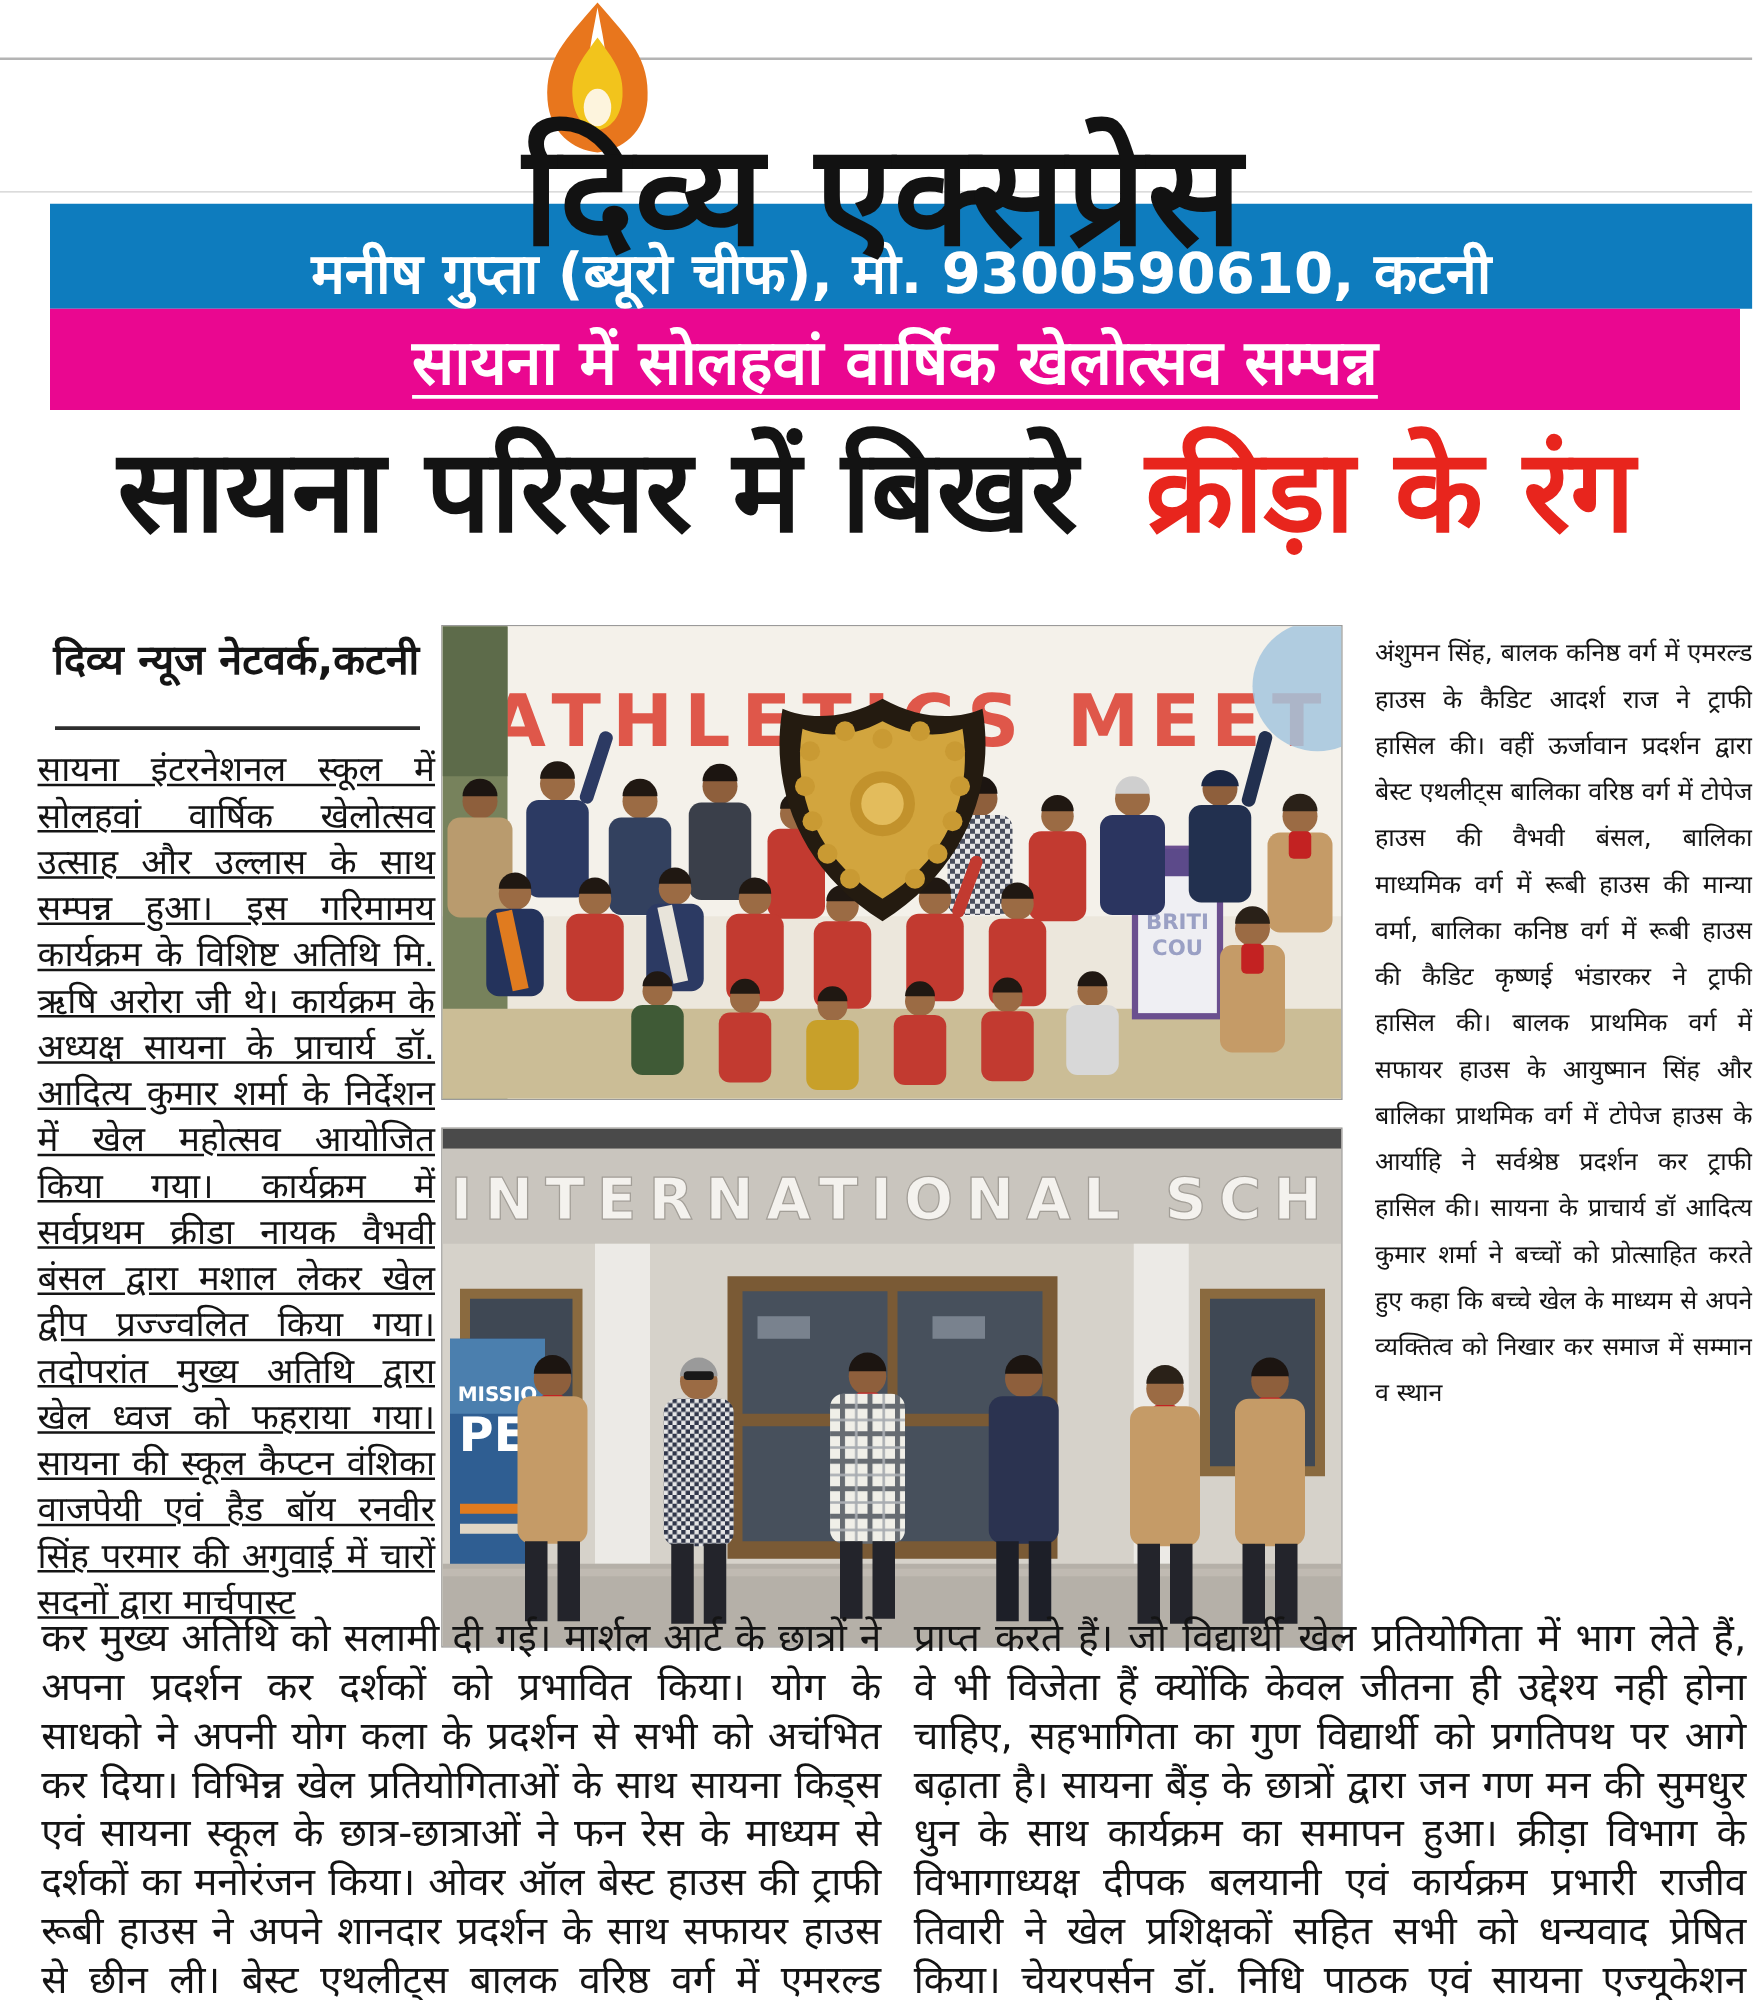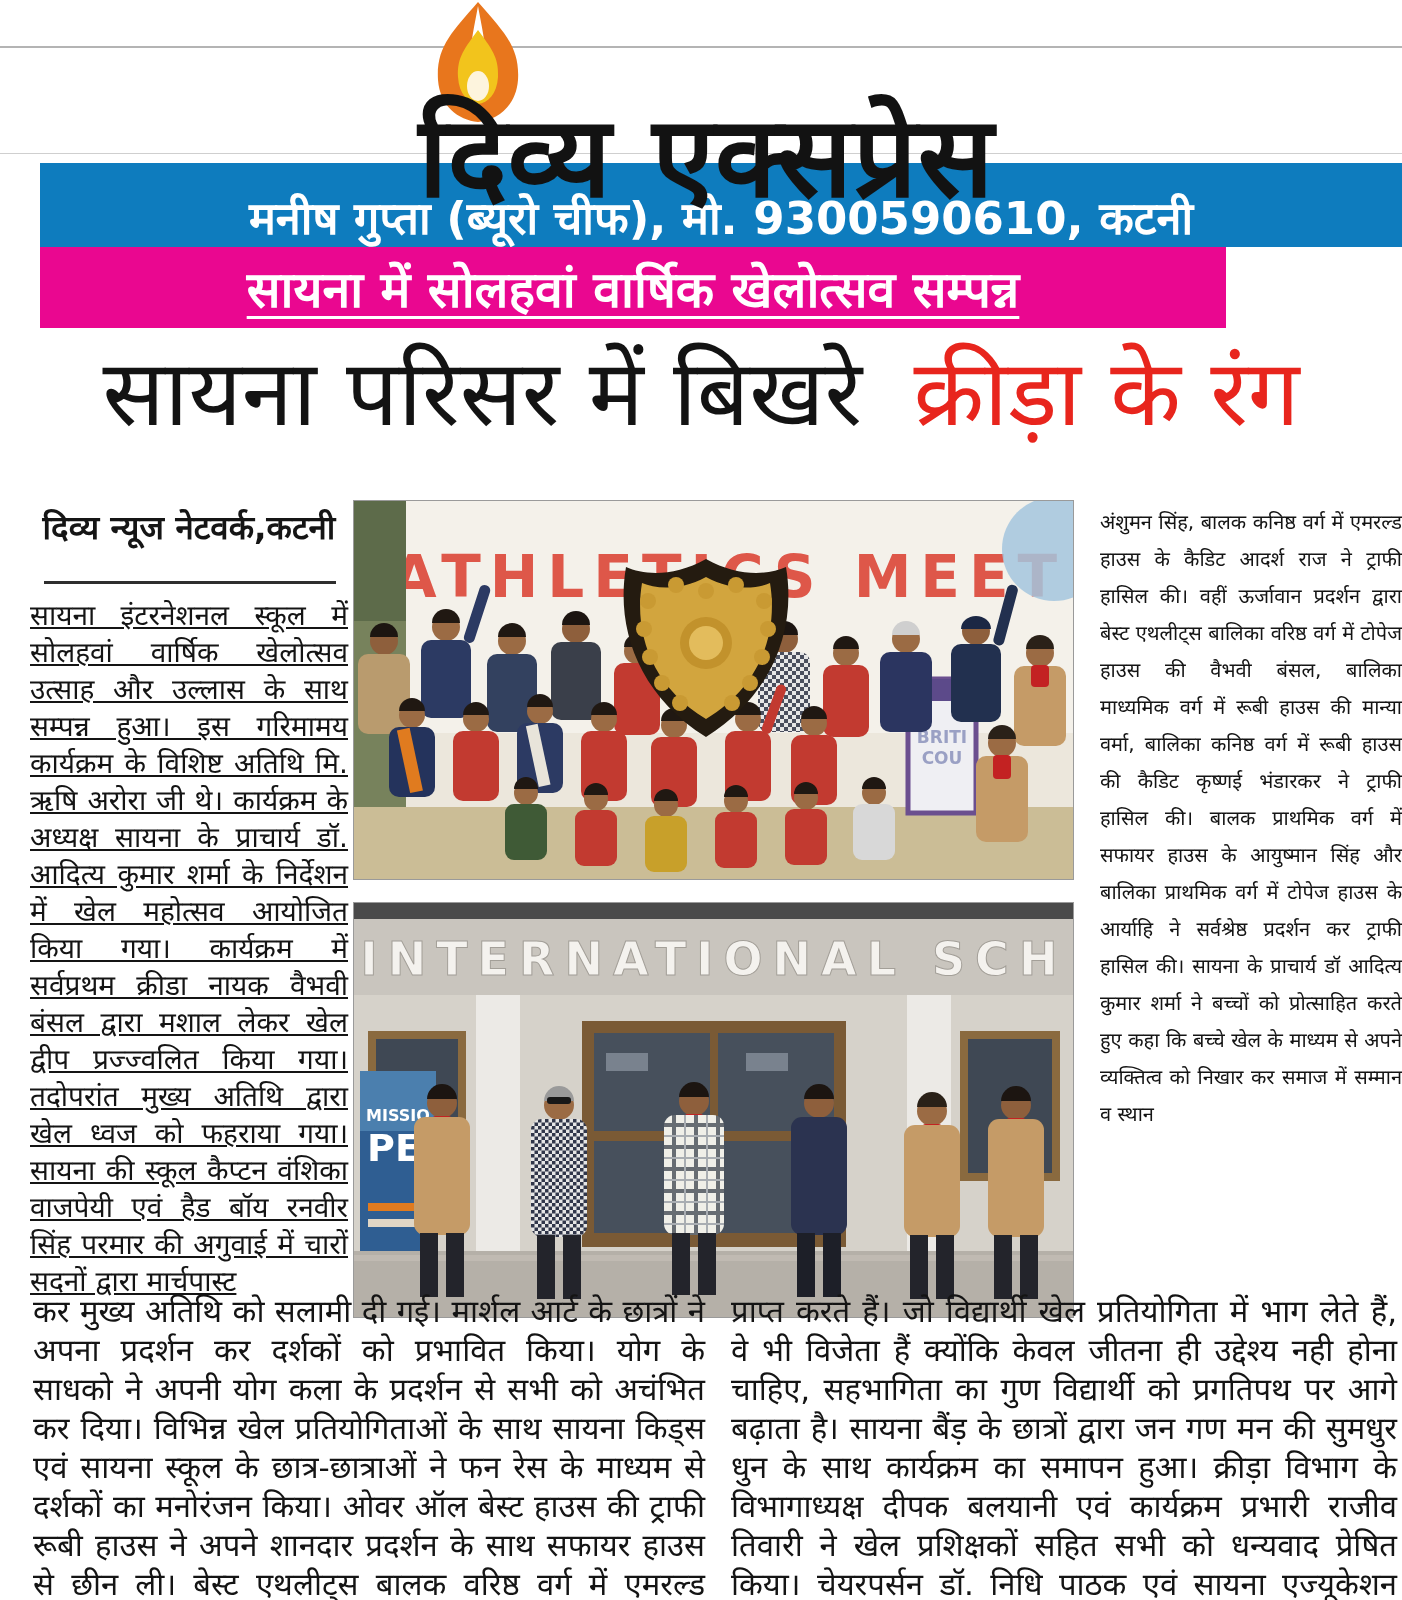--- a/index.html
+++ b/index.html
@@ -10,27 +10,27 @@
   .masthead-rule{position:absolute;top:46px;left:0;right:0;height:2px;background:#b4b4b4;}
   .masthead-subrule{position:absolute;top:153px;left:0;right:0;height:1px;background:#cfcfcf;}
   .flame{position:absolute;top:0;left:432px;width:92px;height:140px;z-index:1;}
   .masthead-title{position:absolute;top:18px;left:11px;right:0;z-index:2;text-align:center;
     font-size:112px;line-height:1.15;font-weight:800;color:#121212;letter-spacing:1px;white-space:nowrap;}
 
   
   .contact-bar{position:absolute;left:40px;top:163px;width:1362px;height:84px;background:#0e7cbe;
     display:flex;align-items:flex-end;justify-content:center;}
   .contact-bar span{color:#ffffff;font-size:45px;font-weight:700;white-space:nowrap;}
-  .subhead-bar{position:absolute;left:40px;top:247px;width:1186px;height:81px;background:#ea0790;
+  .subhead-bar{position:absolute;left:40px;top:247px;width:1352px;height:81px;background:#ea0790;
     display:flex;align-items:center;justify-content:center;}
   .subhead-bar span{color:#ffffff;font-size:50px;font-weight:700;white-space:nowrap;
     text-decoration:underline;text-decoration-thickness:3px;text-underline-offset:9px;}
 
   
-  .headline{position:absolute;top:336px;left:0;width:1402px;text-align:center;font-weight:400;
+  .headline{position:absolute;top:336px;left:0;width:1402px;text-align:center;font-weight:700;
     font-size:92px;line-height:1.25;white-space:nowrap;}
   .headline .hl-black{color:#131313;}
   .headline .hl-red{color:#e8251d;margin-left:22px;}
 
   
   .byline{position:absolute;left:30px;top:504px;width:318px;text-align:center;
     font-size:33px;font-weight:700;color:#151515;white-space:nowrap;}
   .byline-rule{position:absolute;left:44px;top:581px;width:292px;height:3px;background:#2e2e2e;}
   .col{position:absolute;text-align:justify;color:#141414;}
   .col-left{left:30px;top:597px;width:318px;font-size:28px;line-height:37px;text-decoration:underline;}

